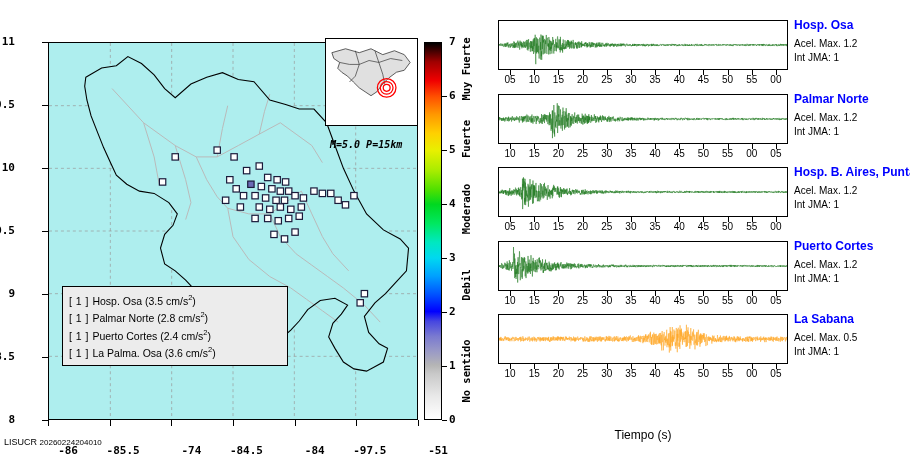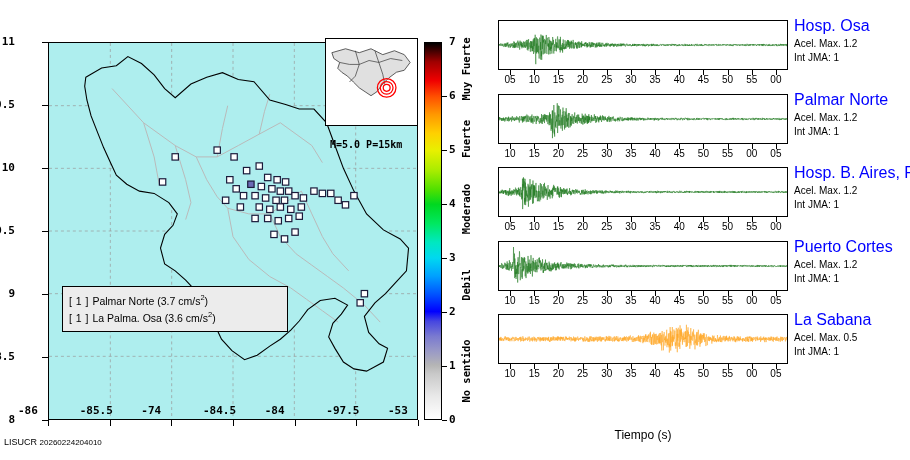--- a/index.html
+++ b/index.html
@@ -62,24 +62,24 @@
   }
   .map-ytick {
     position: absolute;
     left: 42px;
     width: 6px;
     height: 1px;
     background: #000;
   }
   .map-xlabel {
     position: absolute;
-    top: 404px;
+    top: 444px;
     width: 60px;
     margin-left: -30px;
-    text-align: left;
+    text-align: right;
     font-family: "DejaVu Sans Mono", monospace;
     font-size: 11px;
     font-weight: bold;
   }
   .map-xtick {
     position: absolute;
     top: 420px;
     width: 1px;
     height: 6px;
     background: #000;
@@ -99,20 +99,21 @@
     position: absolute;
     left: 0; top: 0; width: 100%; height: 100%;
   }
   #inset-mag {
     position: absolute;
     left: 330px; top: 139px;
     font-family: "DejaVu Sans Mono", monospace;
     font-size: 10px;
     font-weight: bold;
     white-space: nowrap;
+    font-style: italic;
   }
 
   
   #map-legend {
     position: absolute;
     left: 62px; top: 286px;
     width: 226px;
     border: 1px solid #000;
     background: #ececec;
     box-sizing: border-box;
@@ -244,22 +245,22 @@
     text-align: center;
     font-size: 10px;
     color: #000;
   }
   .wave-meta {
     position: absolute;
     left: 324px; top: -1px;
     width: 116px;
   }
   .wave-name {
-    font-size: 16px;
-    font-weight: normal;
+    font-size: 12px;
+    font-weight: bold;
     color: #0000ff;
     white-space: nowrap;
     line-height: 13px;
   }
   .wave-acc, .wave-int {
     font-size: 10px;
     color: #000;
     white-space: nowrap;
     line-height: 14px;
   }
@@ -398,21 +399,21 @@
         <div class="map-xlabel" style="left: 109.667px;">-85.5</div>
         <div class="map-xtick" style="left: 109.667px;"></div>
         <div class="map-xlabel" style="left: 171.333px;">-74</div>
         <div class="map-xtick" style="left: 171.333px;"></div>
         <div class="map-xlabel" style="left: 233px;">-84.5</div>
         <div class="map-xtick" style="left: 233px;"></div>
         <div class="map-xlabel" style="left: 294.667px;">-84</div>
         <div class="map-xtick" style="left: 294.667px;"></div>
         <div class="map-xlabel" style="left: 356.333px;">-97.5</div>
         <div class="map-xtick" style="left: 356.333px;"></div>
-        <div class="map-xlabel" style="left: 418px;">-53</div>
+        <div class="map-xlabel" style="left: 418px;">-51</div>
         <div class="map-xtick" style="left: 418px;"></div>
       </div>
 
     <div id="map-inset">
       <svg id="inset-land" viewBox="0 0 93 88" preserveAspectRatio="none">
         <g id="g-inset-land">
             <path d="M6,14 L20,10 L34,14 L46,10 L58,16 L70,12 L80,16 L86,24 L80,32 L72,34 L64,40 L58,46 L52,54 L46,58 L40,54 L34,50 L28,44 L22,38 L16,34 L12,30 L14,24 L8,20 Z" fill="#e0e0e0" stroke="#333" stroke-width="0.8"></path>
             <path d="M30,12 L34,26 L30,38 L24,44" fill="none" stroke="#333" stroke-width="0.7"></path>
             <path d="M50,12 L54,24 L58,36 L60,46" fill="none" stroke="#333" stroke-width="0.7"></path>
             <path d="M14,24 L24,26 L34,26 L44,22 L54,24 L66,20 L78,22" fill="none" stroke="#333" stroke-width="0.7"></path>
@@ -421,21 +422,23 @@
             <circle cx="62" cy="50" r="3.5" fill="none" stroke="#ff0000" stroke-width="1.3"></circle>
             <circle cx="62" cy="50" r="6.5" fill="none" stroke="#ff0000" stroke-width="1.3"></circle>
             <circle cx="62" cy="50" r="9.5" fill="none" stroke="#ff0000" stroke-width="1.3"></circle>
           </g>
       </svg>
     </div>
     <div id="inset-mag">M=5.0 P=15km</div>
 
     <div id="map-legend">
       <div id="legend-list">
-          <div class="legend-row"><span class="cnt">[ 1 ]  </span><span>Palmar Norte (3.7 cm/s</span><sup>2</sup><span>)</span></div>
+          <div class="legend-row"><span class="cnt">[ 1 ]  </span><span>Hosp. Osa (3.5 cm/s</span><sup>2</sup><span>)</span></div>
+          <div class="legend-row"><span class="cnt">[ 1 ]  </span><span>Palmar Norte (2.8 cm/s</span><sup>2</sup><span>)</span></div>
+          <div class="legend-row"><span class="cnt">[ 1 ]  </span><span>Puerto Cortes (2.4 cm/s</span><sup>2</sup><span>)</span></div>
           <div class="legend-row"><span class="cnt">[ 1 ]  </span><span>La Palma. Osa (3.6 cm/s</span><sup>2</sup><span>)</span></div>
         </div>
     </div>
 
     <div id="colorbar-wrap">
       <div id="colorbar"></div>
       <div id="cb-annotations">
           <div class="cb-num" style="top: -7px;">7</div>
           <div class="cb-num" style="top: 47px;">6</div>
           <div class="cb-tick" style="top: 54px;"></div>

